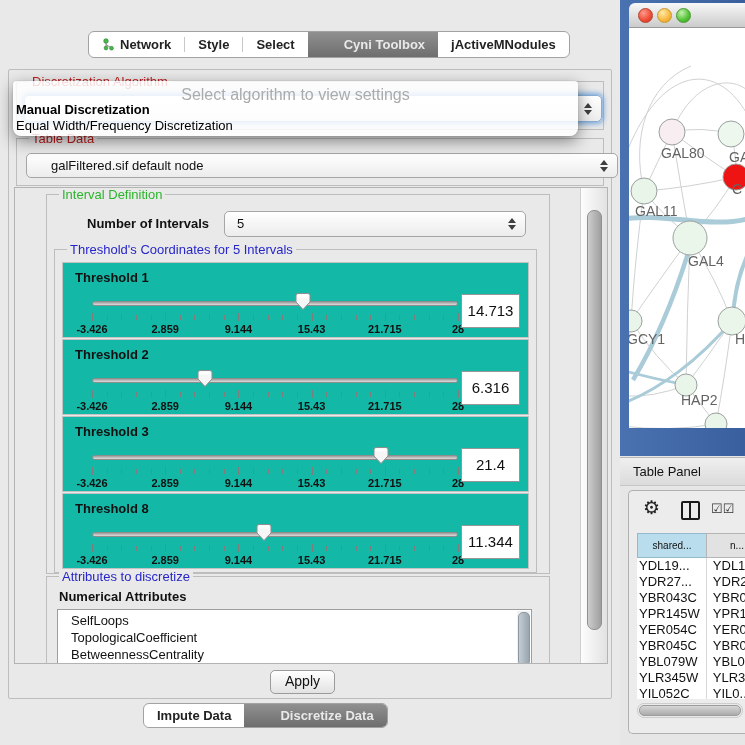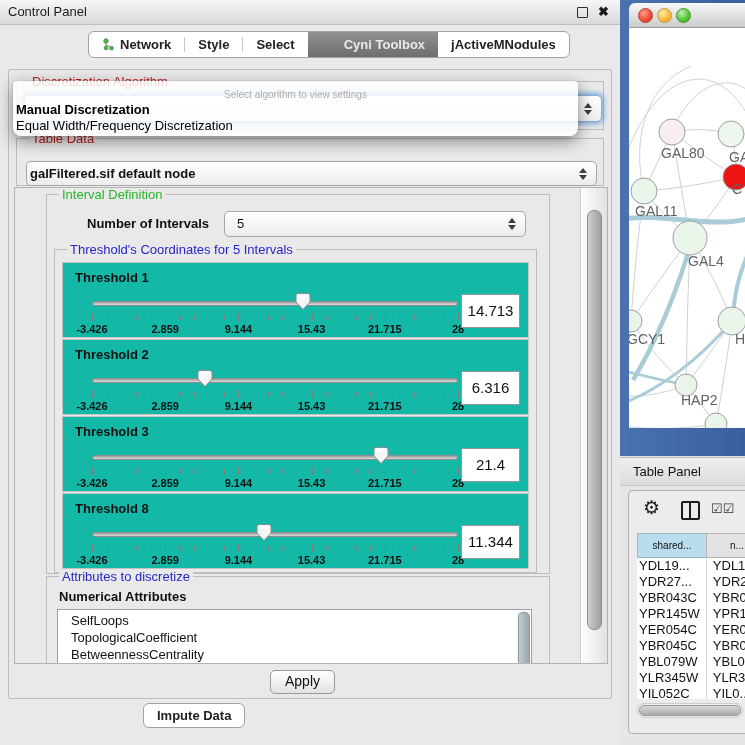--- a/index.html
+++ b/index.html
@@ -25,21 +25,21 @@
   .group{position:absolute;border:1px solid #bdbdbd;}
   .gtitle{position:absolute;top:-8px;left:12px;background:#e9e9e9;padding:0 3px;font-size:13px;line-height:15px;white-space:nowrap;}
   .gtitle.green{color:#2cb52c;}
   .gtitle.blue{color:#2626c9;}
   .gtitle.plain{color:#b91c1c;}
 
   .algo-group{left:16px;top:81px;width:586px;height:47px;}
   .combo{background:linear-gradient(#ffffff,#ececec);border:1px solid #a6a6a6;border-radius:5px;font-size:13px;color:#111;}
   .algo-combo{position:absolute;left:24px;top:95px;width:576px;height:25px;border-color:#84aed6;box-shadow:0 0 5px 2px rgba(90,150,215,.75);}
   .td-group{left:16px;top:138px;width:586px;height:46px;}
-  .td-combo{position:absolute;left:26px;top:161px;width:566px;height:23px;line-height:23px;padding-left:3px;box-sizing:content-box;font-weight:bold;}
+  .td-combo{position:absolute;left:26px;top:153px;width:566px;height:23px;line-height:23px;padding-left:24px;box-sizing:content-box;}
   .spinner{position:absolute;right:7px;top:50%;transform:translateY(-50%);width:10px;}
   .spinner i{display:block;width:0;height:0;border-left:4px solid transparent;border-right:4px solid transparent;}
   .spinner .up{border-bottom:5px solid #3f3f3f;margin-bottom:2px;}
   .spinner .dn{border-top:5px solid #3f3f3f;}
 
   .scrollpane{position:absolute;left:14px;top:187px;width:592px;height:475px;border:1px solid #b3b3b3;background:#e9e9e9;overflow:hidden;}
   .sp-scrollbar{position:absolute;right:0;top:0;width:26px;height:100%;background:linear-gradient(90deg,#fdfdfd,#e2e2e2);border-left:1px solid #cfcfcf;}
   .sp-thumb{position:absolute;left:6px;top:22px;width:13px;height:418px;border-radius:7px;background:linear-gradient(90deg,#cdcdcd,#9f9f9f);border:1px solid #8f8f8f;}
 
   .interval-group{left:31px;top:6px;width:502px;height:378px;}
@@ -89,35 +89,30 @@
   .th.sel{background:#badded;border-color:#93bacb;}
   .tp-rows{position:absolute;left:8px;top:67px;width:132px;height:141px;background:#fff;overflow:hidden;}
   .trow{display:flex;height:16px;line-height:16px;font-size:13px;color:#111;}
   .tc1{width:69px;padding-left:2px;border-right:1px solid #d8d8d8;overflow:hidden;white-space:nowrap;}
   .tc2{width:58px;padding-left:6px;overflow:hidden;white-space:nowrap;}
   .tp-hscroll{position:absolute;left:8px;top:212px;width:104px;height:13px;background:#ebebeb;border:1px solid #cdcdcd;border-radius:7px;}
   .tp-hthumb{position:absolute;left:1px;top:1px;width:100px;height:9px;border-radius:5px;background:linear-gradient(#d7d7d7,#ababab);border:1px solid #9c9c9c;}
 
   
   .algo-popup{position:absolute;left:13px;top:81px;width:565px;height:55px;background:rgba(255,255,255,0.84);border-radius:3px 3px 8px 8px;box-shadow:0 5px 16px rgba(0,0,0,0.45),0 0 1px rgba(0,0,0,0.35);z-index:40;}
-  .popup-placeholder{text-align:center;font-size:10px;color:#ababab;padding-top:6px;line-height:15px;}
+  .popup-placeholder{text-align:center;font-size:16px;color:#ababab;padding-top:6px;line-height:15px;}
   .popup-option{font-size:13px;color:#000;padding-left:3px;line-height:16px;white-space:nowrap;}
   .popup-option.bold{font-weight:bold;}
 </style>
 </head>
 <body>
 
 <div class="root">
 
   <section class="control-panel">
-    <header class="cp-titlebar">
-      <span class="cp-title">Control Panel</span>
-      <span class="float-icon"></span>
-      <span class="close-icon">✖</span>
-    </header>
 
     <nav class="tabbar top-tabs" id="top-tabs">
         <span class="tab"><span class="net-ic">
             <svg width="13" height="13" viewBox="0 0 13 13">
               <path d="M4,3 L4,10 M4,6.5 L9.5,10" stroke="#8a8a8a" stroke-width="1" fill="none"></path>
               <circle cx="4" cy="3" r="2.3" fill="#49b84e" stroke="#2e7d32" stroke-width="0.6"></circle>
               <circle cx="4" cy="10" r="1.9" fill="#49b84e" stroke="#2e7d32" stroke-width="0.6"></circle>
               <circle cx="9.5" cy="10.2" r="1.9" fill="#49b84e" stroke="#2e7d32" stroke-width="0.6"></circle>
             </svg>
           </span>Network</span>
@@ -373,20 +368,21 @@
 
       <div class="sp-scrollbar">
         <div class="sp-thumb"></div>
       </div>
     </div>
 
     <div class="apply-btn">Apply</div>
 
     <nav class="tabbar bottom-tabs" id="bottom-tabs">
         <span class="tab">Impute Data</span>
+        <span class="tab selected">Discretize Data</span>
       </nav>
   </section>
 
   <section class="network-window">
     <div class="nw-titlebar">
       <span class="light red"></span>
       <span class="light yellow"></span>
       <span class="light green"></span>
     </div>
     <div class="nw-canvas">

